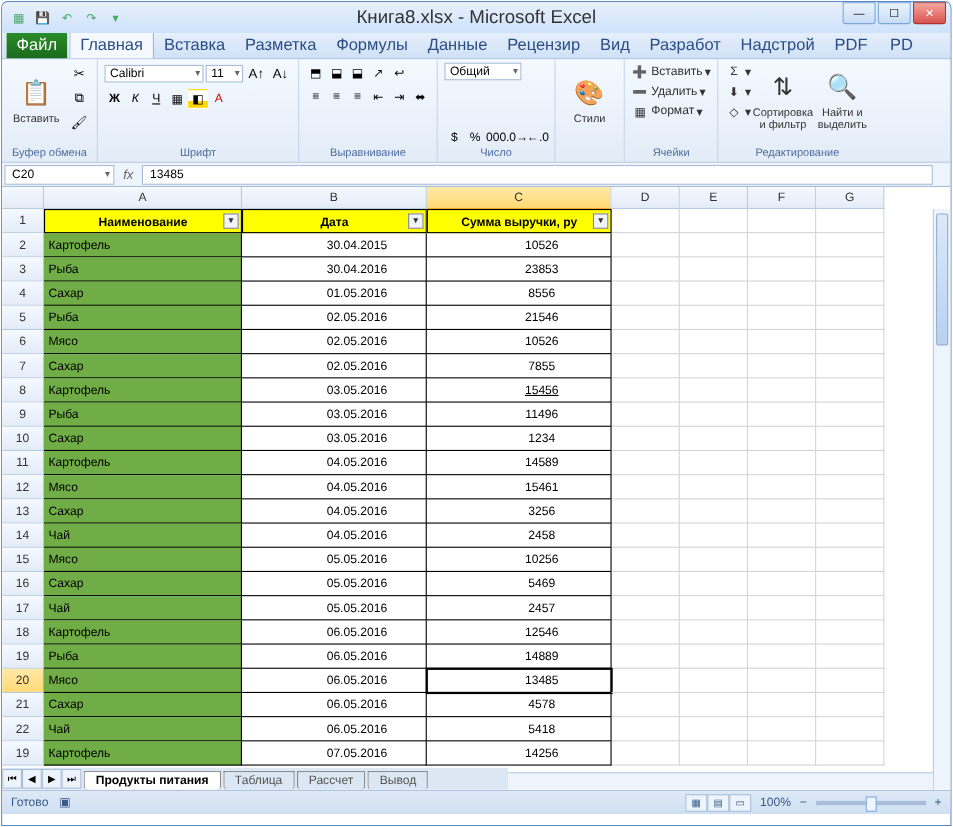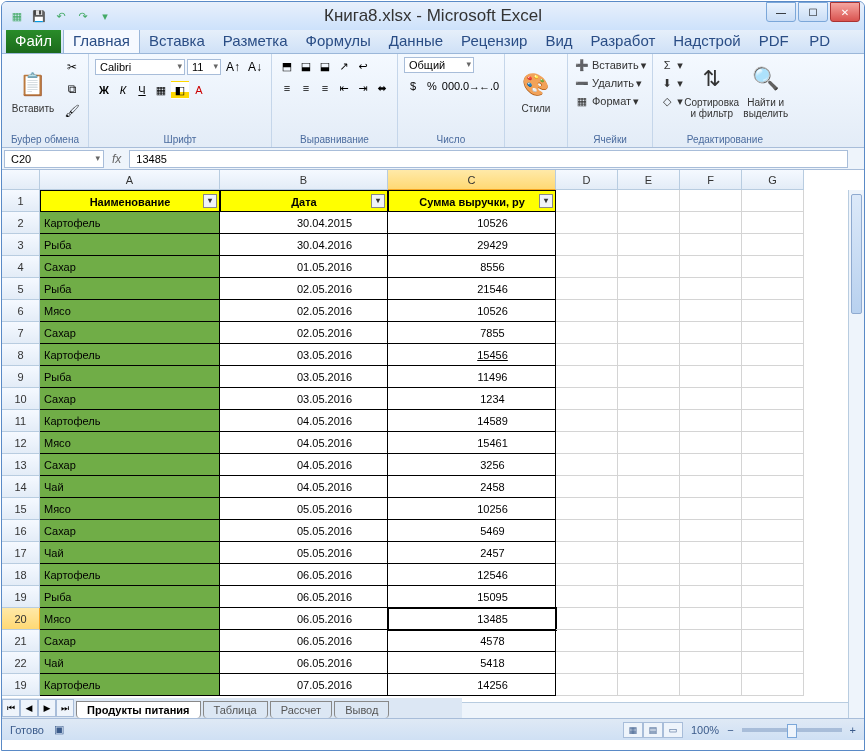--- a/index.html
+++ b/index.html
@@ -174,21 +174,21 @@
           <span>≡</span>
           <span>⇤</span>
           <span>⇥</span>
           <span>⬌</span>
         </div>
       </div>
       <div class="ribbon-group-label">Выравнивание</div>
     </div>
 
     <div class="ribbon-group">
-      <div class="rg-body" style="flex-direction:column; gap:4px;">
+      <div class="rg-body" style="flex-direction:column; gap:4px;justify-content:space-between;">
         <div class="combo" style="width:70px;">Общий</div>
         <div class="btn-strip">
           <span>$</span>
           <span>%</span>
           <span>000</span>
           <span>.0→</span>
           <span>←.0</span>
         </div>
       </div>
       <div class="ribbon-group-label">Число</div>
@@ -292,21 +292,21 @@
           <div class="cell data center" style="width: 168px;">30.04.2015</div>
           <div class="cell data center" style="width: 168px;">10526</div>
           <div class="cell" style="width: 62px;"></div>
           <div class="cell" style="width: 62px;"></div>
           <div class="cell" style="width: 62px;"></div>
           <div class="cell" style="width: 62px;"></div>
         </div>
         <div class="cell-row">
           <div class="cell data name" style="width: 180px;">Рыба</div>
           <div class="cell data center" style="width: 168px;">30.04.2016</div>
-          <div class="cell data center" style="width: 168px;">29429</div>
+          <div class="cell data center" style="width: 168px;">23853</div>
           <div class="cell" style="width: 62px;"></div>
           <div class="cell" style="width: 62px;"></div>
           <div class="cell" style="width: 62px;"></div>
           <div class="cell" style="width: 62px;"></div>
         </div>
         <div class="cell-row">
           <div class="cell data name" style="width: 180px;">Сахар</div>
           <div class="cell data center" style="width: 168px;">01.05.2016</div>
           <div class="cell data center" style="width: 168px;">8556</div>
           <div class="cell" style="width: 62px;"></div>
@@ -436,21 +436,21 @@
           <div class="cell data center" style="width: 168px;">06.05.2016</div>
           <div class="cell data center" style="width: 168px;">12546</div>
           <div class="cell" style="width: 62px;"></div>
           <div class="cell" style="width: 62px;"></div>
           <div class="cell" style="width: 62px;"></div>
           <div class="cell" style="width: 62px;"></div>
         </div>
         <div class="cell-row">
           <div class="cell data name" style="width: 180px;">Рыба</div>
           <div class="cell data center" style="width: 168px;">06.05.2016</div>
-          <div class="cell data center" style="width: 168px;">15095</div>
+          <div class="cell data center" style="width: 168px;">14889</div>
           <div class="cell" style="width: 62px;"></div>
           <div class="cell" style="width: 62px;"></div>
           <div class="cell" style="width: 62px;"></div>
           <div class="cell" style="width: 62px;"></div>
         </div>
         <div class="cell-row">
           <div class="cell data name" style="width: 180px;">Мясо</div>
           <div class="cell data center" style="width: 168px;">06.05.2016</div>
           <div class="cell data center active-cell" style="width: 168px;">13485</div>
           <div class="cell" style="width: 62px;"></div>

